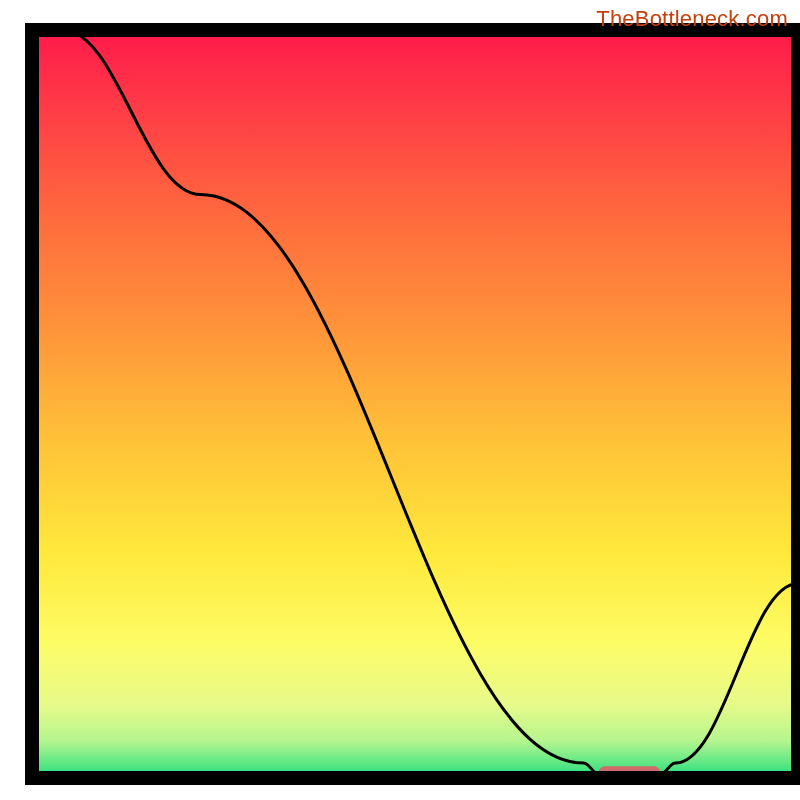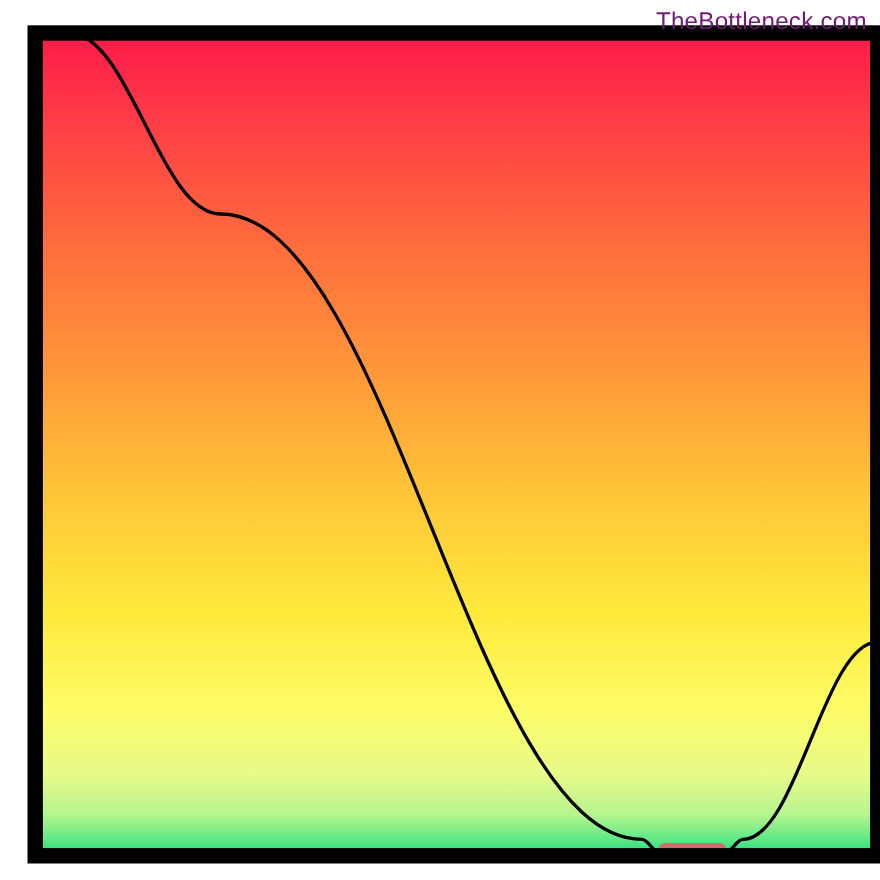--- a/index.html
+++ b/index.html
@@ -13,21 +13,21 @@
   .container {
     position: relative;
     width: 800px;
     height: 800px;
   }
   .watermark {
     position: absolute;
     top: 6px;
     right: 12px;
     font-size: 22px;
-    color: #701a75;
+    color: #c2410c;
     font-weight: 500;
     letter-spacing: 0.2px;
     z-index: 10;
   }
   svg {
     display: block;
   }
 </style>
 </head>
 <body>

